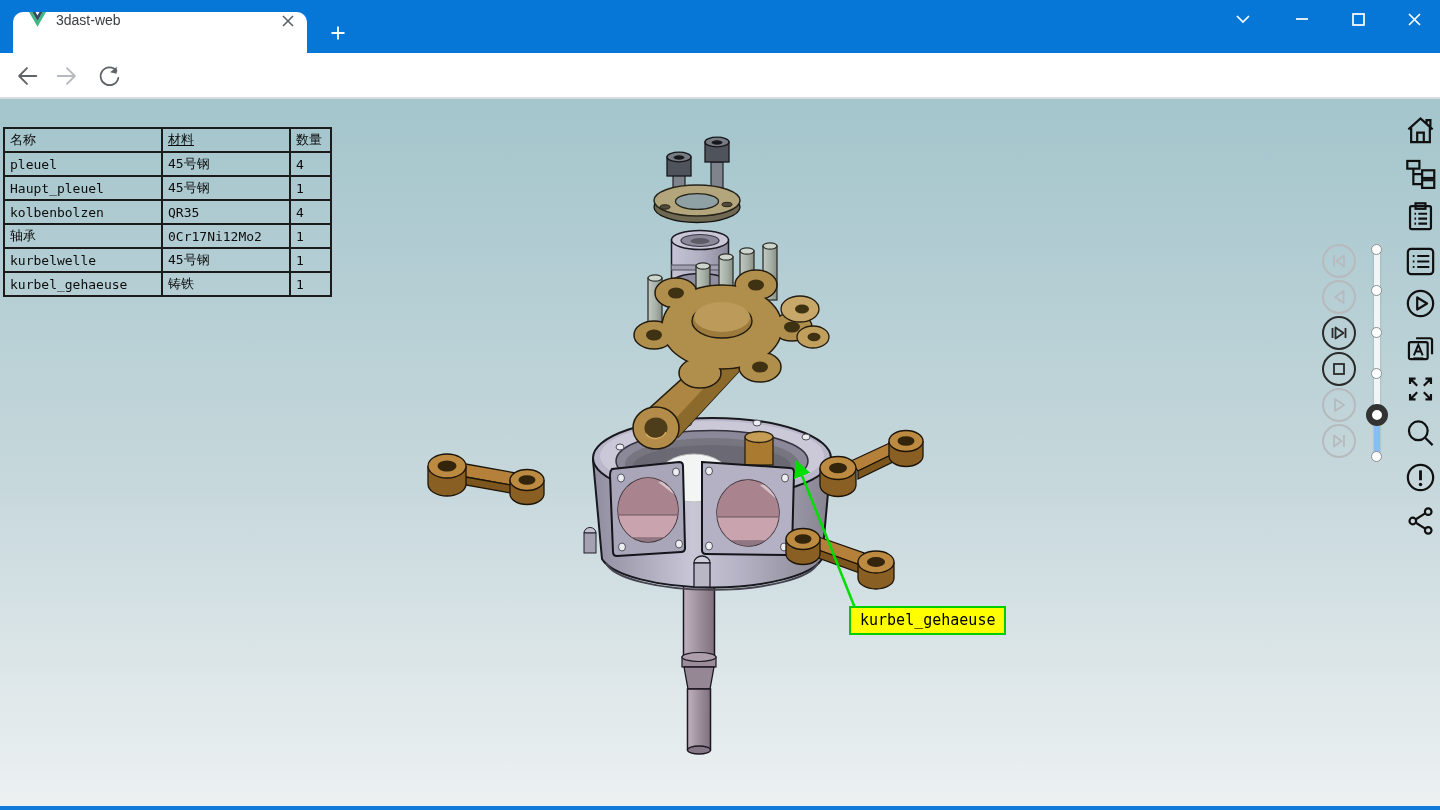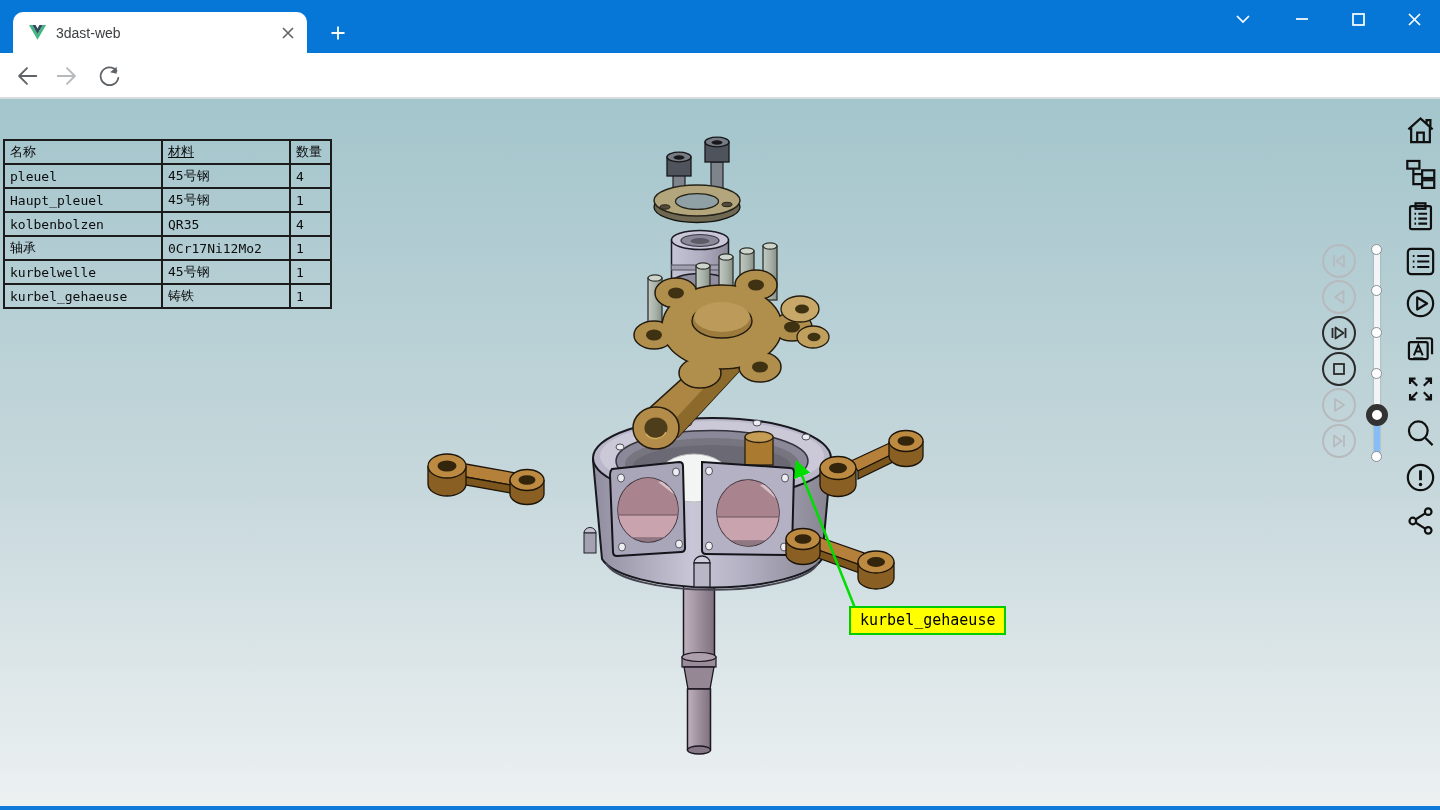--- a/index.html
+++ b/index.html
@@ -1,39 +1,39 @@
 <!DOCTYPE html>
 <html><head>
 <meta charset="utf-8">
 <style>
   html,body{margin:0;padding:0;}
   body{width:1440px;height:810px;overflow:hidden;font-family:"Liberation Sans",sans-serif;position:relative;background:#fff;}
   
   .titlebar{position:absolute;left:0;top:0;width:1440px;height:53px;background:#0777d7;}
-  .tab{position:absolute;left:13px;top:12px;width:294px;height:41px;background:#ffffff;border-radius:10px 10px 0 0;display:flex;align-items:center;padding:0 10px 0 16px;box-sizing:border-box;}
+  .tab{position:absolute;left:13px;top:12px;width:294px;height:41px;background:#ffffff;border-radius:10px 10px 0 0;display:flex;padding:0 10px 0 16px;box-sizing:border-box;}
   .tab-title{font-size:14px;color:#3c4043;margin-left:10px;flex:1;white-space:nowrap;overflow:hidden;}
   .tab-close{width:18px;height:18px;display:flex;align-items:center;justify-content:center;border-radius:50%;}
   .newtab{position:absolute;left:324px;top:19px;width:28px;height:28px;display:flex;align-items:center;justify-content:center;border-radius:50%;}
   .winbtn{position:absolute;top:0;width:46px;height:38px;display:flex;align-items:center;justify-content:center;}
   .toolbar{position:absolute;left:0;top:53px;width:1440px;height:44px;background:#ffffff;}
   .navbtn{position:absolute;top:6px;width:34px;height:34px;display:flex;align-items:center;justify-content:center;border-radius:50%;}
   .urlbar{position:absolute;left:140px;top:59px;width:1130px;height:33px;background:#f1f3f4;border-radius:17px;display:flex;align-items:center;padding:0 14px 0 16px;box-sizing:border-box;}
   .sec-label{font-size:14.5px;color:#5f6368;margin-left:8px;white-space:nowrap;}
   .url-div{width:1px;height:17px;background:#9aa0a6;margin:0 12px;}
   .url-text{font-size:15.5px;color:#202124;white-space:nowrap;overflow:hidden;flex:1;}
   .pill-ic{margin-left:18px;display:flex;align-items:center;}
   .tbicon{position:absolute;top:58px;width:34px;height:34px;display:flex;align-items:center;justify-content:center;}
   .avatar{position:absolute;left:1362px;top:59px;width:32px;height:32px;border-radius:50%;background:#dfe3e8;overflow:hidden;display:flex;align-items:center;justify-content:center;}
   
   .viewport{position:absolute;left:0;top:97px;width:1440px;height:713px;background:linear-gradient(#a3c5cc,#c7d8dc 55%,#edf1f2);}
   .topline{position:absolute;left:0;top:0;width:100%;height:2px;background:#d8dcdf;}
   .bottomline{position:absolute;left:0;bottom:0;width:100%;height:4px;background:#0f7ad9;}
   .scene{position:absolute;left:0;top:0;width:1440px;height:713px;}
   
-  table.bom{position:absolute;left:3px;top:42px;border-collapse:collapse;font-family:"DejaVu Sans Mono",monospace;font-size:13px;color:#0c0c0c;}
+  table.bom{position:absolute;left:3px;top:30px;border-collapse:collapse;font-family:"DejaVu Sans Mono",monospace;font-size:13px;color:#0c0c0c;}
   table.bom td{border:2px solid #1b1b1b;height:22px;padding:0 5px;white-space:nowrap;}
   td.c-name{width:146px;} td.c-mat{width:116px;text-decoration:underline;} td.c-qty{width:29px;}
   
   .note{position:absolute;left:848px;top:99px;border:2px solid #ed1414;padding:3px 10px 4px;font-size:16px;color:#1c1c1c;white-space:nowrap;letter-spacing:0.5px;font-family:"DejaVu Sans",sans-serif;}
   .part-label{position:absolute;left:849px;top:509px;background:#ffff00;border:2px solid #00cc00;padding:3px 9px 4px;font-family:"DejaVu Sans Mono",monospace;font-size:15px;color:#000;white-space:nowrap;}
   
   .rail-ic{position:absolute;left:1404px;width:33px;height:33px;display:flex;align-items:center;justify-content:center;}
   .pb{position:absolute;left:1322px;width:34px;height:34px;border-radius:50%;border:2px solid #2b2b2b;box-sizing:border-box;display:flex;align-items:center;justify-content:center;background:transparent;}
   .pb.dis{border-color:#b7babd;}
   .slider-track{position:absolute;left:1374px;top:150px;width:6px;height:210px;background:#f3f4f6;border-radius:3px;box-shadow:0 0 2px rgba(0,0,0,.25);}

